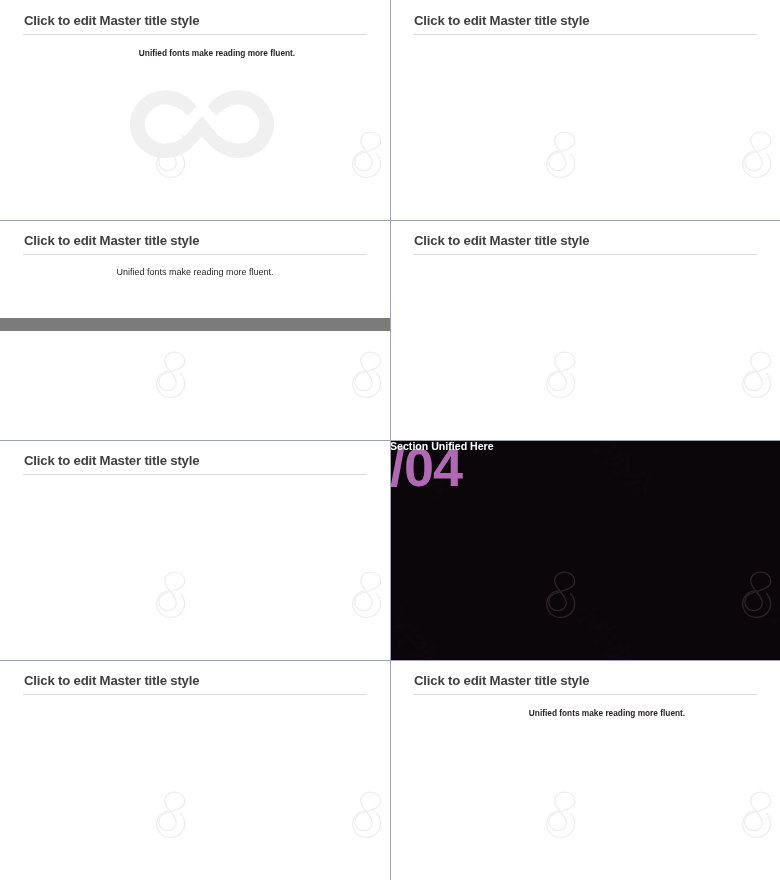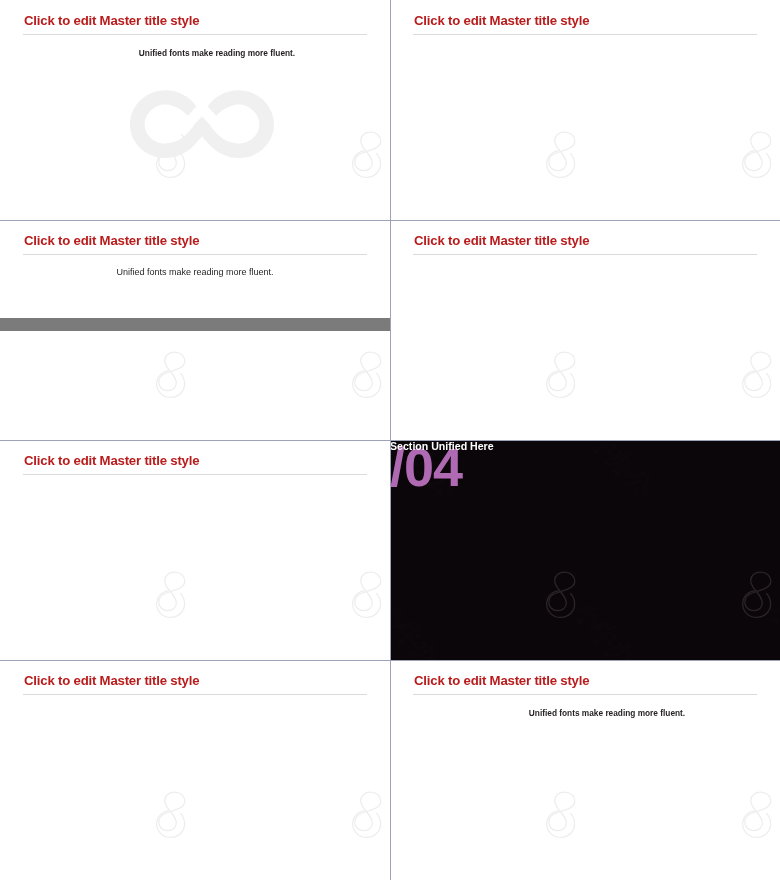--- a/index.html
+++ b/index.html
@@ -11,21 +11,21 @@
   .sep{position:absolute;background:#9ea2b6;}
   .sep.v{width:1px;}
   .sep.h{height:1px;}
 
   
   .wm{position:absolute;left:0;top:0;width:390px;height:220px;pointer-events:none;
       z-index:0;opacity:1;}
 
   
   .title{position:absolute;left:24px;top:13px;font-size:13.2px;font-weight:bold;
-         color:#b91c1c;letter-spacing:-0.2px;white-space:nowrap;}
+         color:#404040;letter-spacing:-0.2px;white-space:nowrap;}
   .titlerule{position:absolute;left:23px;top:33.5px;width:344px;height:1px;background:#d9d9de;}
   .subtitle{position:absolute;font-size:8.3px;font-weight:bold;color:#231f20;}
 
   
   .s18band{position:absolute;left:0;top:97.5px;width:390px;height:13px;background:#7b7b7b;}
 
   
   .s21{background:#0b0609;}
   .s21 .num{position:absolute;font-size:54px;font-weight:bold;color:#b06ab3;
             letter-spacing:-1px;line-height:1;}

